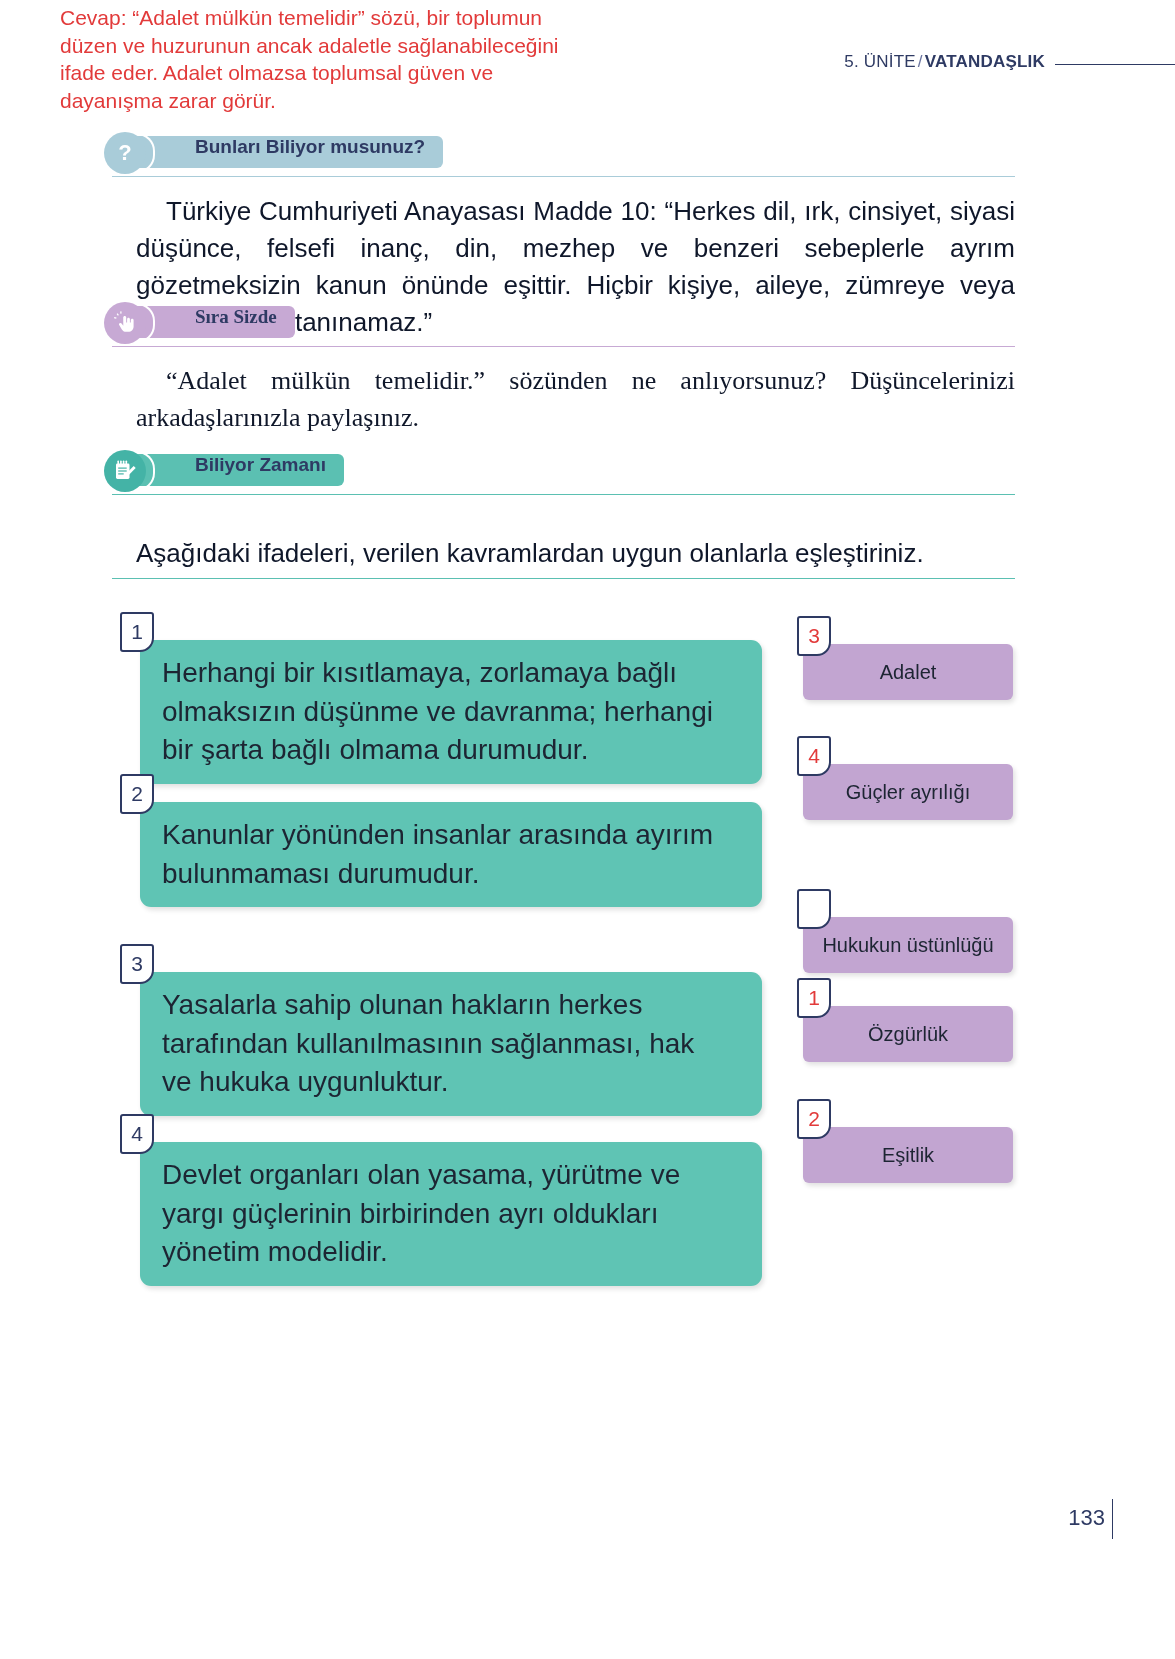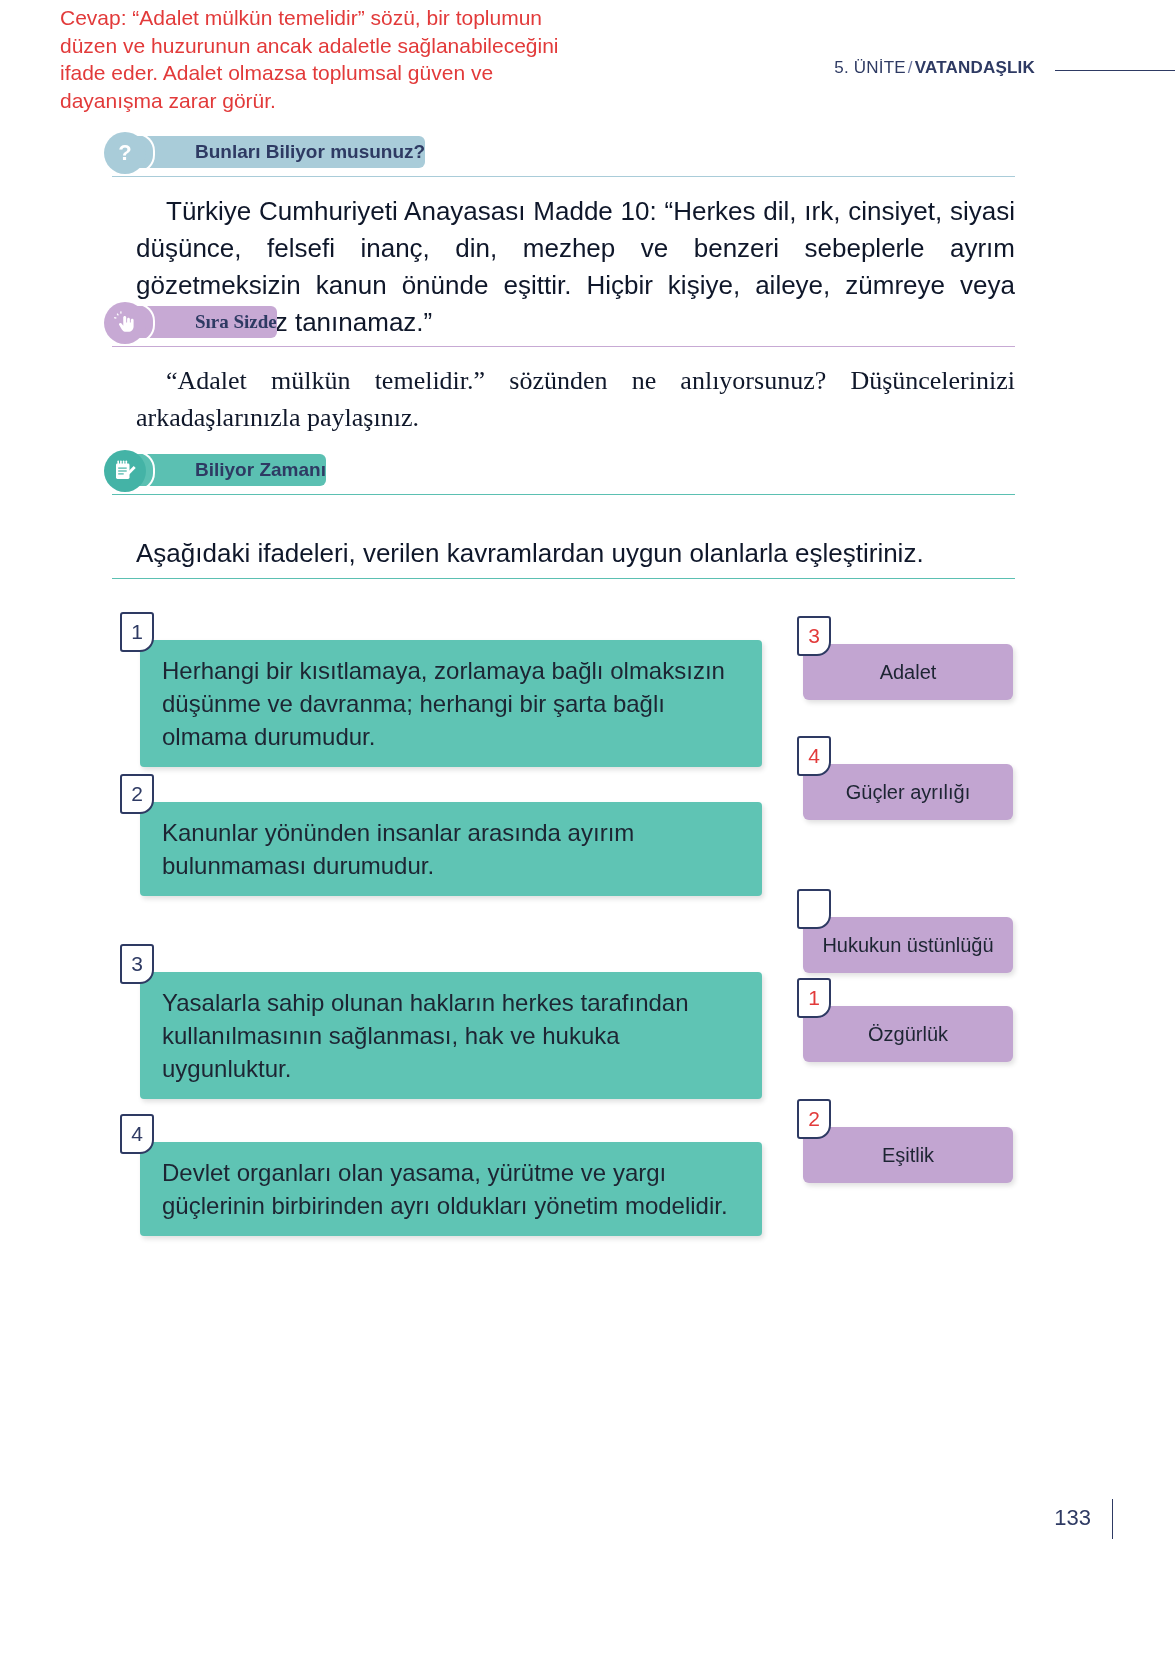--- a/index.html
+++ b/index.html
@@ -24,24 +24,24 @@
     color: #e23a3a;
     font-family: "Liberation Sans", sans-serif;
     font-size: 21px;
     line-height: 1.32;
   }
 
   
   .header {
     position: absolute;
     right: 0px;
-    top: 58px;
+    top: 52px;
     display: flex;
     align-items: center;
-    gap: 10px;
+    gap: 0px;
   }
   .header-text {
     color: #2e3a63;
     font-size: 17px;
     letter-spacing: 0.2px;
     white-space: nowrap;
   }
   .header-text .unit { font-weight: 400; }
   .header-text .slash { font-weight: 300; color:#6a74a0; padding:0 2px;}
   .header-text .topic { font-weight: 700; }
@@ -76,22 +76,22 @@
     justify-content: center;
     z-index: 3;
   }
   .badge-plate {
     position: absolute;
     left: 21px;
     top: 4px;
     height: 32px;
     border-radius: 0 6px 6px 0;
     display: flex;
-    align-items: center;
     padding-left: 34px;
+    padding-right: 18px;
     z-index: 1;
   }
   .badge-hook {
     position: absolute;
     left: 33px;
     top: 1px;
     width: 18px;
     height: 40px;
     border: 2px solid #ffffff;
     border-left: none;
@@ -146,23 +146,23 @@
     width: 1175px;
     height: 620px;
   }
   .stmt {
     position: absolute;
     left: 140px;
     width: 622px;
   }
   .stmt-box {
     background: #5fc4b4;
-    border-radius: 4px;
+    border-radius: 11px;
     padding: 14px 32px 14px 22px;
-    font-size: 24px;
+    font-size: 28px;
     line-height: 1.38;
     color: #1d2533;
     box-shadow: 2px 3px 5px rgba(0,0,0,0.12);
   }
   .num-tab {
     position: absolute;
     left: -20px;
     top: -28px;
     width: 34px;
     height: 40px;
@@ -199,21 +199,21 @@
     left: -6px;
     top: -28px;
   }
   .ans .num-tab .written {
     color: #e23a3a;
   }
 
   
   .page-num {
     position: absolute;
-    right: 84px;
+    right: 70px;
     bottom: 128px;
     font-size: 22px;
     color: #2e3a63;
   }
   .page-rule {
     position: absolute;
     right: 62px;
     bottom: 120px;
     width: 1px;
     height: 40px;

